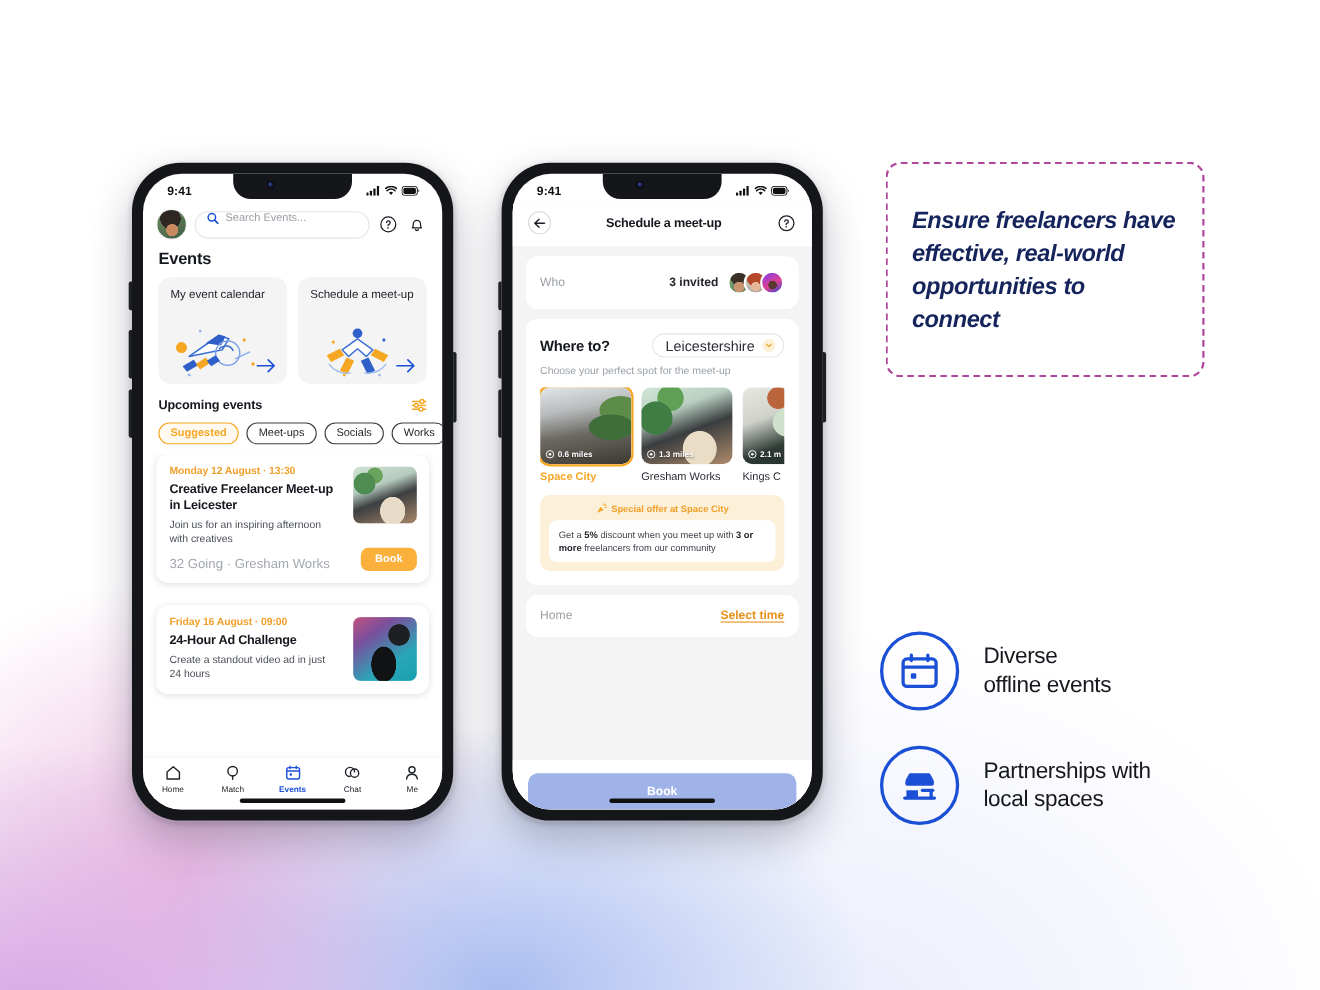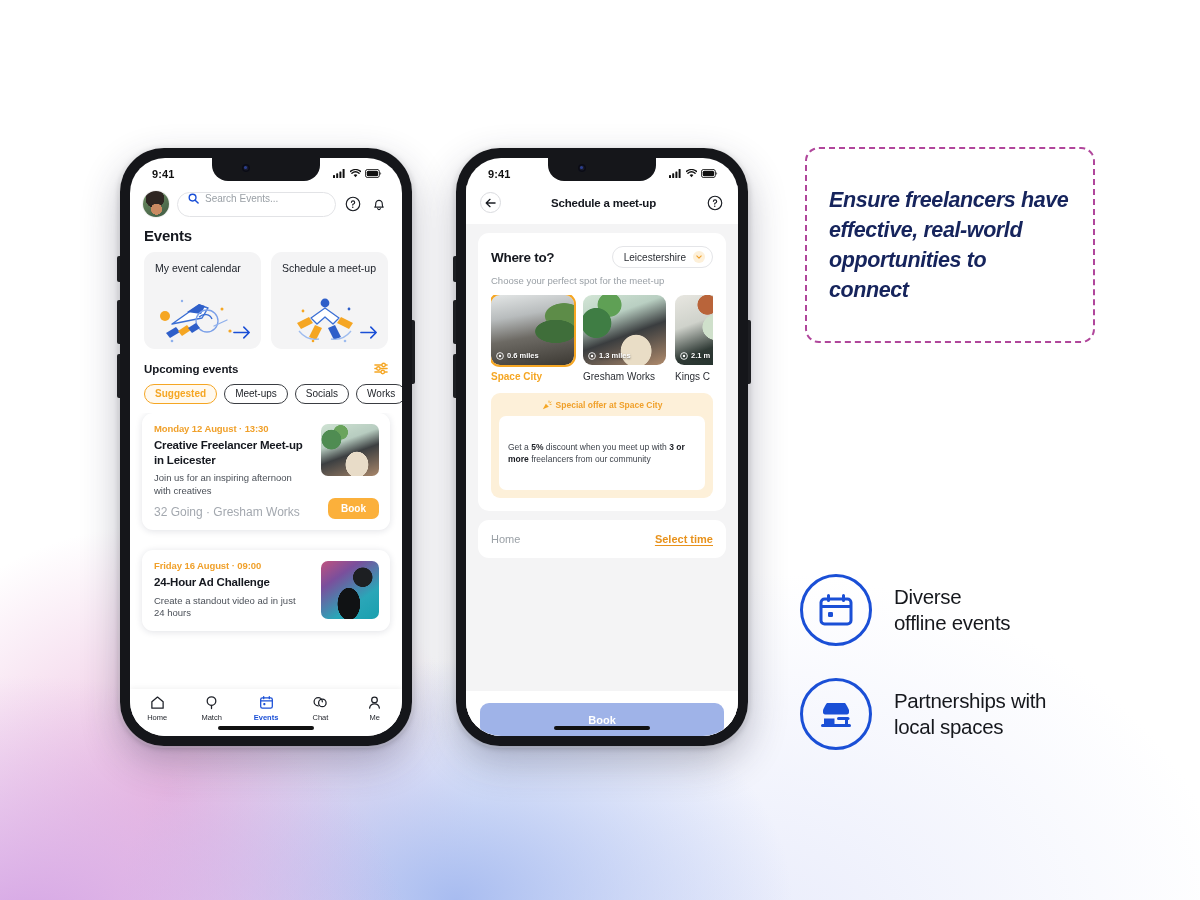--- a/index.html
+++ b/index.html
@@ -123,36 +123,36 @@
   .f2 { background: radial-gradient(circle at 50% 70%, #e4b79a 0 27%, rgba(0,0,0,0) 28%),
         radial-gradient(circle at 50% 26%, #b5472a 0 50%, rgba(0,0,0,0) 51%),
         linear-gradient(160deg,#d6d2cc,#ada69e); }
   .f3 { background: radial-gradient(circle at 52% 62%, #5a3a2e 0 26%, rgba(0,0,0,0) 27%),
         linear-gradient(150deg,#7b3df0,#e0408f 55%,#2d49d6); }
 
   .where-head { display:flex; align-items:center; }
   .where-title { font-size:13.5px; font-weight:700; color:#15181f; letter-spacing:-.3px; }
   .select { margin-left:auto; border:1px solid #e4e5e8; border-radius:13px; height:22px;
     display:flex; align-items:center; gap:7px; padding:0 7px 0 11px; }
-  .select span { font-size:10px; color:#2b2e34; }
+  .select span { font-size:13px; color:#2b2e34; }
   .sub { font-size:9.5px; color:#9aa0a6; margin-top:7px; }
 
   .venues { display:flex; gap:9px; margin-top:9px; overflow:hidden; }
   .venue { flex:0 0 83px; }
   .vimg { width:83px; height:70px; border-radius:9px; position:relative; overflow:hidden; }
   .venue.sel .vimg { outline:2px solid #f5a623; outline-offset:0; }
   .pill { position:absolute; left:5px; bottom:5px; display:flex; align-items:center; gap:3px;
     color:#fff; font-size:7.5px; font-weight:700; text-shadow:0 1px 2px rgba(0,0,0,.55); }
   .vname { font-size:10px; color:#2b2e34; margin-top:6px; white-space:nowrap; }
   .venue.sel .vname { color:#f5a623; font-weight:700; }
 
   .offer { margin-top:11px; background:#fdf0d9; border-radius:9px; padding:7px 8px 8px; }
   .offer-h { display:flex; align-items:center; justify-content:center; gap:4px;
     font-size:8.5px; font-weight:700; color:#f0a02a; }
-  .offer-b { background:#fff; border-radius:7px; margin-top:6px; padding:25px 9px;
+  .offer-b { background:#fff; border-radius:7px; margin-top:6px; padding:7px 9px;
     font-size:8.5px; color:#3e434b; line-height:12px; }
   .offer-b b { color:#1b1e24; }
 
   .when-row { display:flex; align-items:center; }
   .selecttime { margin-left:auto; font-size:11px; font-weight:700; color:#e8921c;
     text-decoration:underline; text-underline-offset:2px; }
 
   .bookbar { margin-top:auto; background:#fff; padding:12px 14px 0; }
   .bigbook { width:100%; height:33px; background:#9fb3e8; color:#fff; border:none;
     border-radius:9px; font-size:11px; font-weight:700; }
@@ -406,20 +406,33 @@
         <div class="nav-title">Schedule a meet-up</div>
         <div class="icon-btn">
           <svg width="16" height="16" viewBox="0 0 18 18">
               <circle cx="9" cy="9" r="7.6" stroke="#1b1e24" stroke-width="1.3" fill="none"></circle>
           <path d="M7.2 7.1a1.85 1.85 0 1 1 2.1 2c-.5.2-.6.6-.6 1.1" stroke="#1b1e24" stroke-width="1.3" fill="none" stroke-linecap="round"></path>
           <circle cx="8.7" cy="12.6" r=".85" fill="#1b1e24"></circle>
             </svg>
         </div>
       </div>
 
+      <div class="sheet">
+        <div class="row-who">
+          <div class="lbl-grey">Who</div>
+          <div class="who-right">
+            <div class="who-count">3 invited</div>
+            <div class="faces">
+              <div class="face f1"></div>
+              <div class="face f2"></div>
+              <div class="face f3"></div>
+            </div>
+          </div>
+        </div>
+      </div>
 
       <div class="sheet">
         <div class="where-head">
           <div class="where-title">Where to?</div>
           <div class="select">
             <span>Leicestershire</span>
             <svg width="12" height="12" viewBox="0 0 14 14">
               <circle cx="7" cy="7" r="7" fill="#fdf0d9"></circle>
               <path d="M4.4 5.8 7 8.3l2.6-2.5" stroke="#f0a02a" stroke-width="1.3" fill="none" stroke-linecap="round" stroke-linejoin="round"></path>
             </svg>

